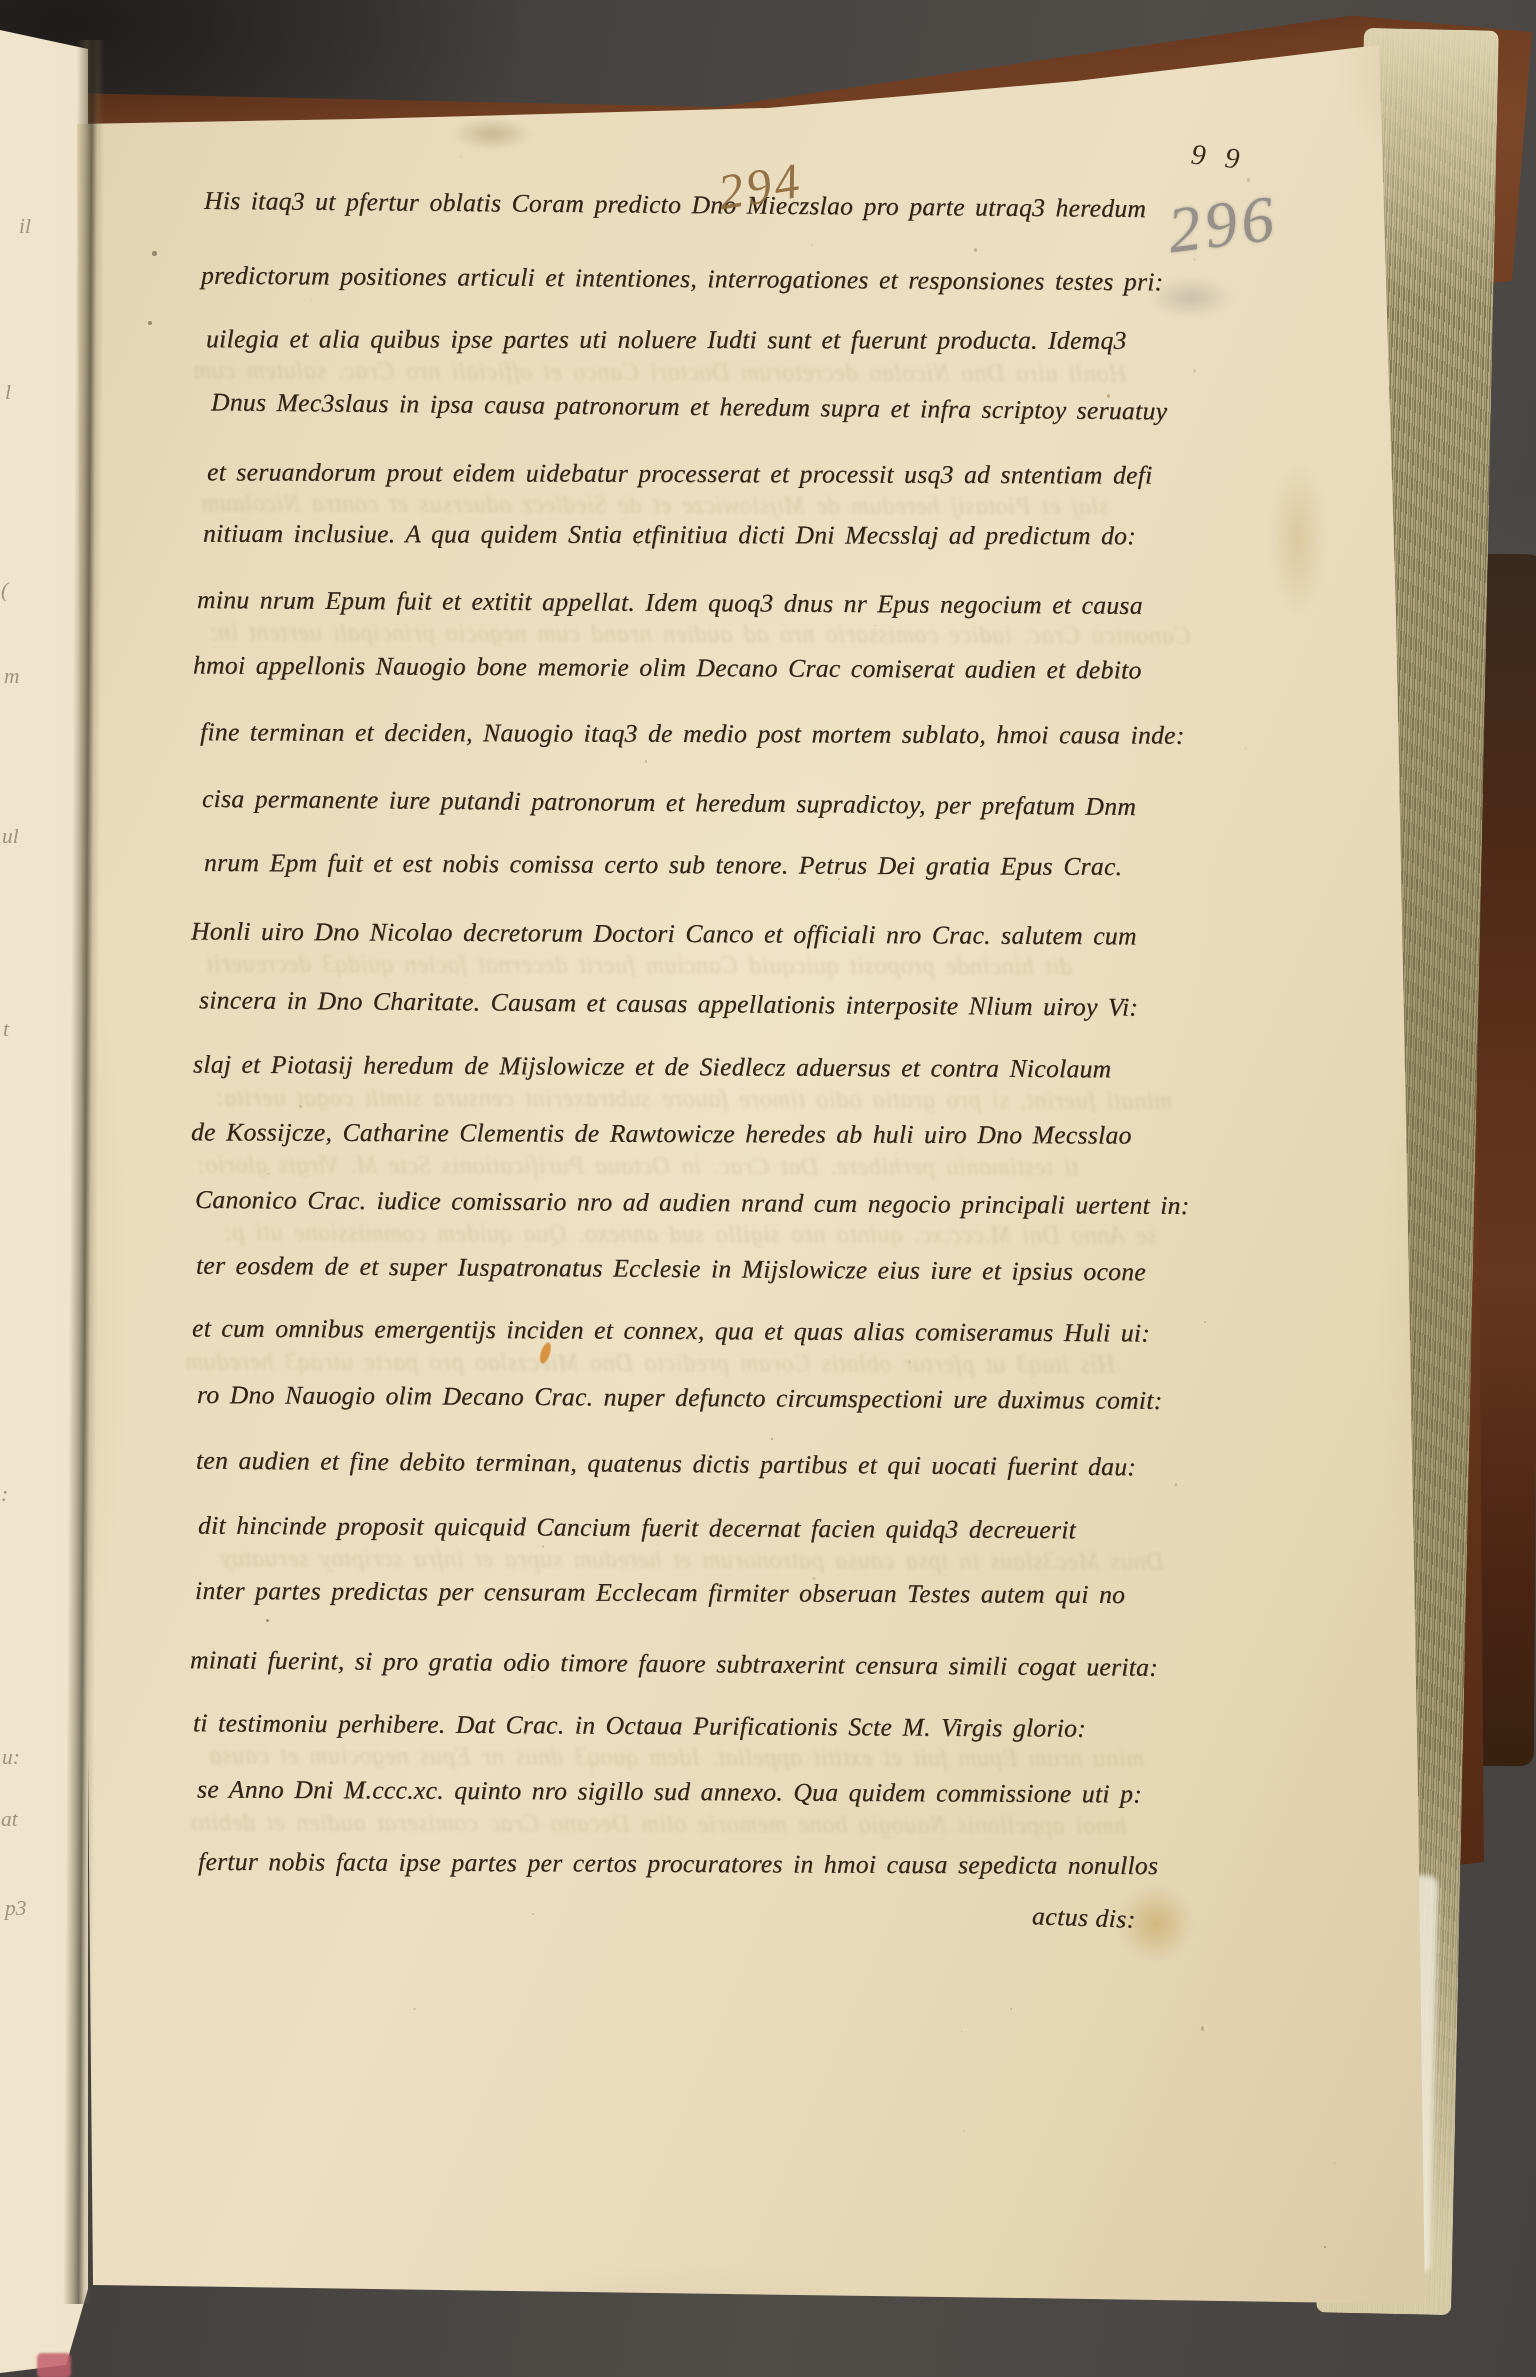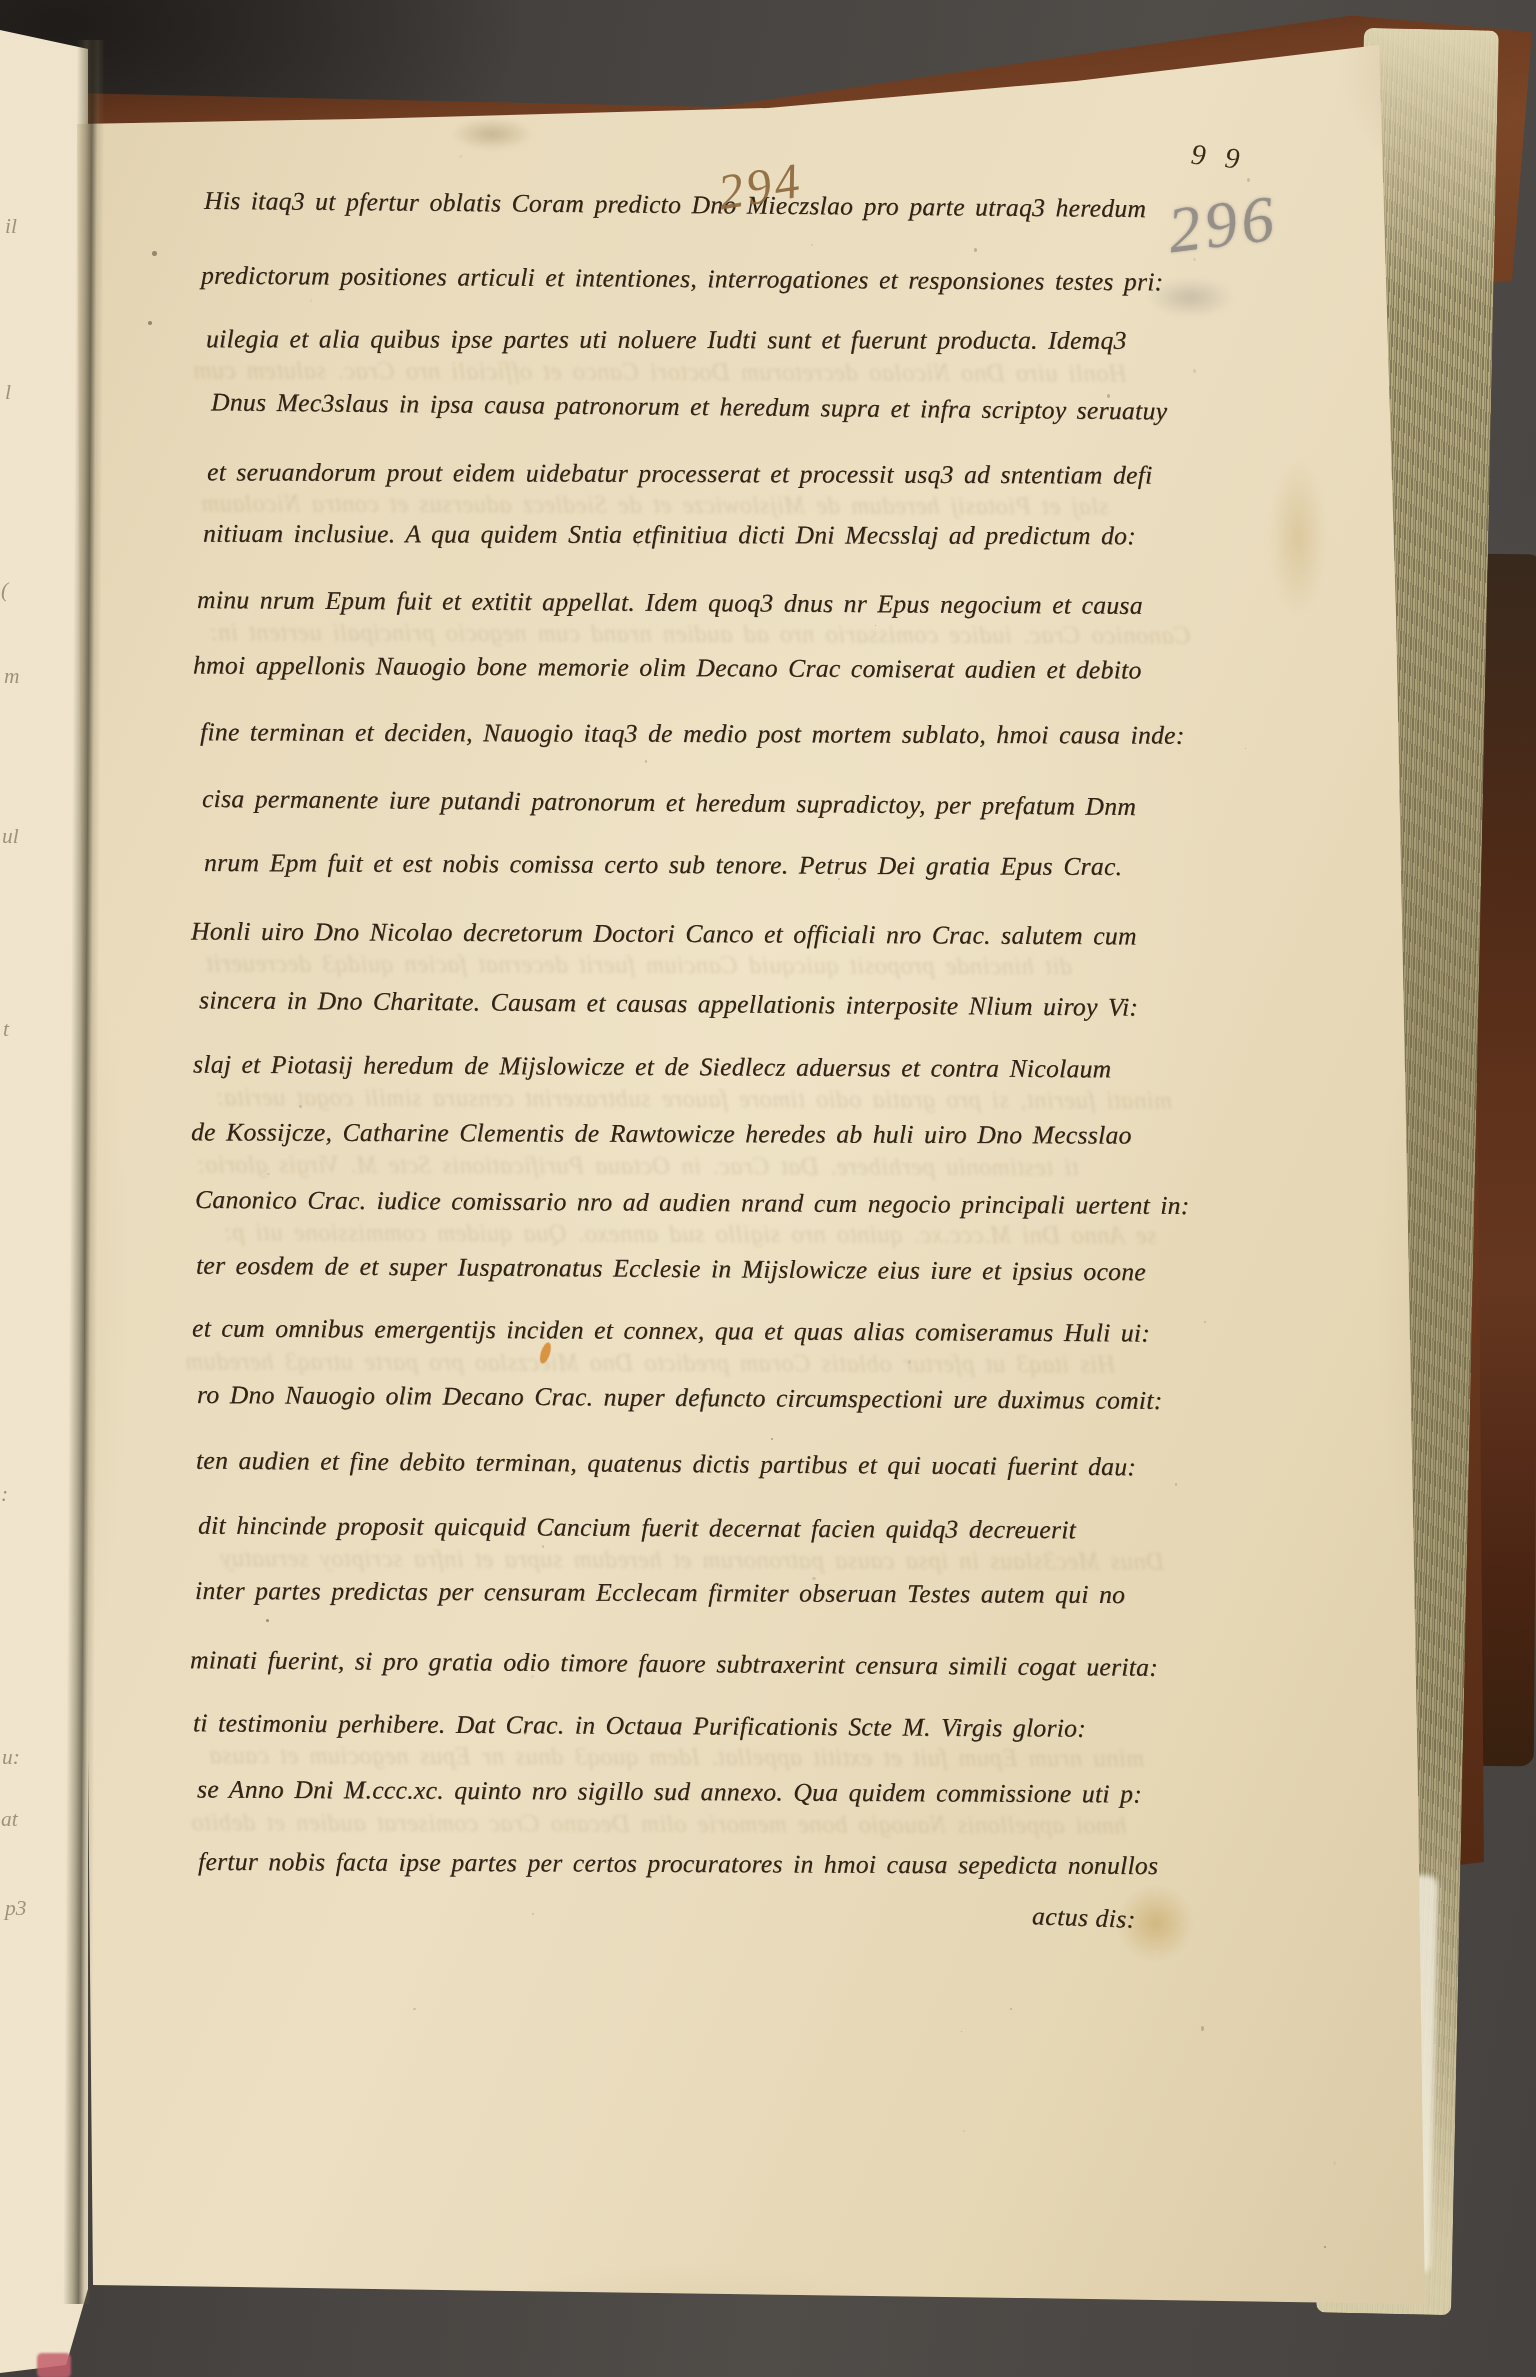--- a/index.html
+++ b/index.html
@@ -98,21 +98,21 @@
 </head>
 <body>
 
 <div class="scene">
   <div class="backdrop"></div>
   <div class="leather-mid"></div>
   <div class="leather-main"></div>
   <div class="fore-edge"></div>
   <div class="white-sliver"></div>
   <div class="left-leaf" id="left-leaf">
-      <div class="frag" style="left: 5px; top: 214px; text-align: right;">il</div>
+      <div class="frag" style="left: 19px; top: 214px; text-align: right;">il</div>
       <div class="frag" style="left: 5.1px; top: 380px;">l</div>
       <div class="frag" style="left: 1px; top: 578px;">(</div>
       <div class="frag" style="left: 4.1px; top: 664px;">m</div>
       <div class="frag" style="left: 2px; top: 824px;">ul</div>
       <div class="frag" style="left: 3.1px; top: 1017px;">t</div>
       <div class="frag" style="left: 1px; top: 1482px;">:</div>
       <div class="frag" style="left: 2px; top: 1745px;">u:</div>
       <div class="frag" style="left: 1px; top: 1807px;">at</div>
       <div class="frag" style="left: 5.1px; top: 1896px;">p3</div>
     </div>

